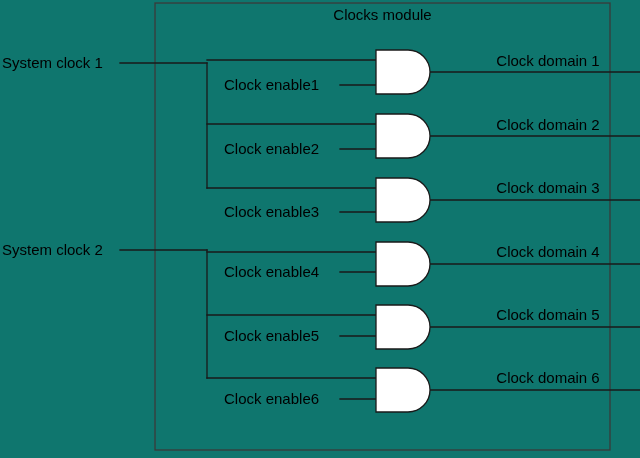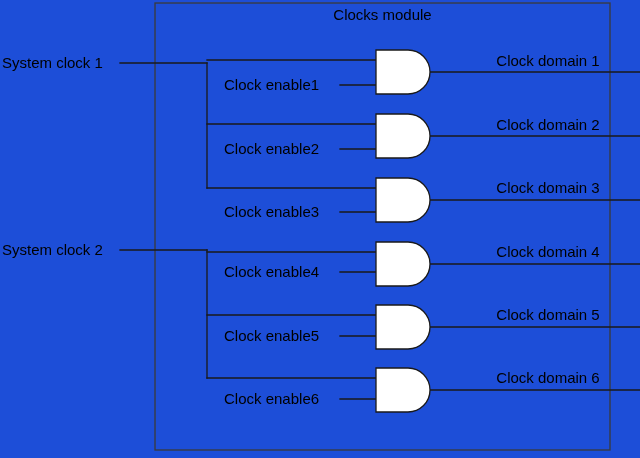--- a/index.html
+++ b/index.html
@@ -4,21 +4,21 @@
 <style>
   html, body {
     margin: 0;
     padding: 0;
     background: #ffffff;
   }
   #canvas {
     position: relative;
     width: 640px;
     height: 458px;
-    background: #1d4ed8;
+    background: #0f766e;
     overflow: hidden;
     font-family: "Liberation Sans", sans-serif;
     text-align: center;
   }
   #diagram {
     position: absolute;
     left: 0;
     top: 0;
     width: 640px;
     height: 458px;

